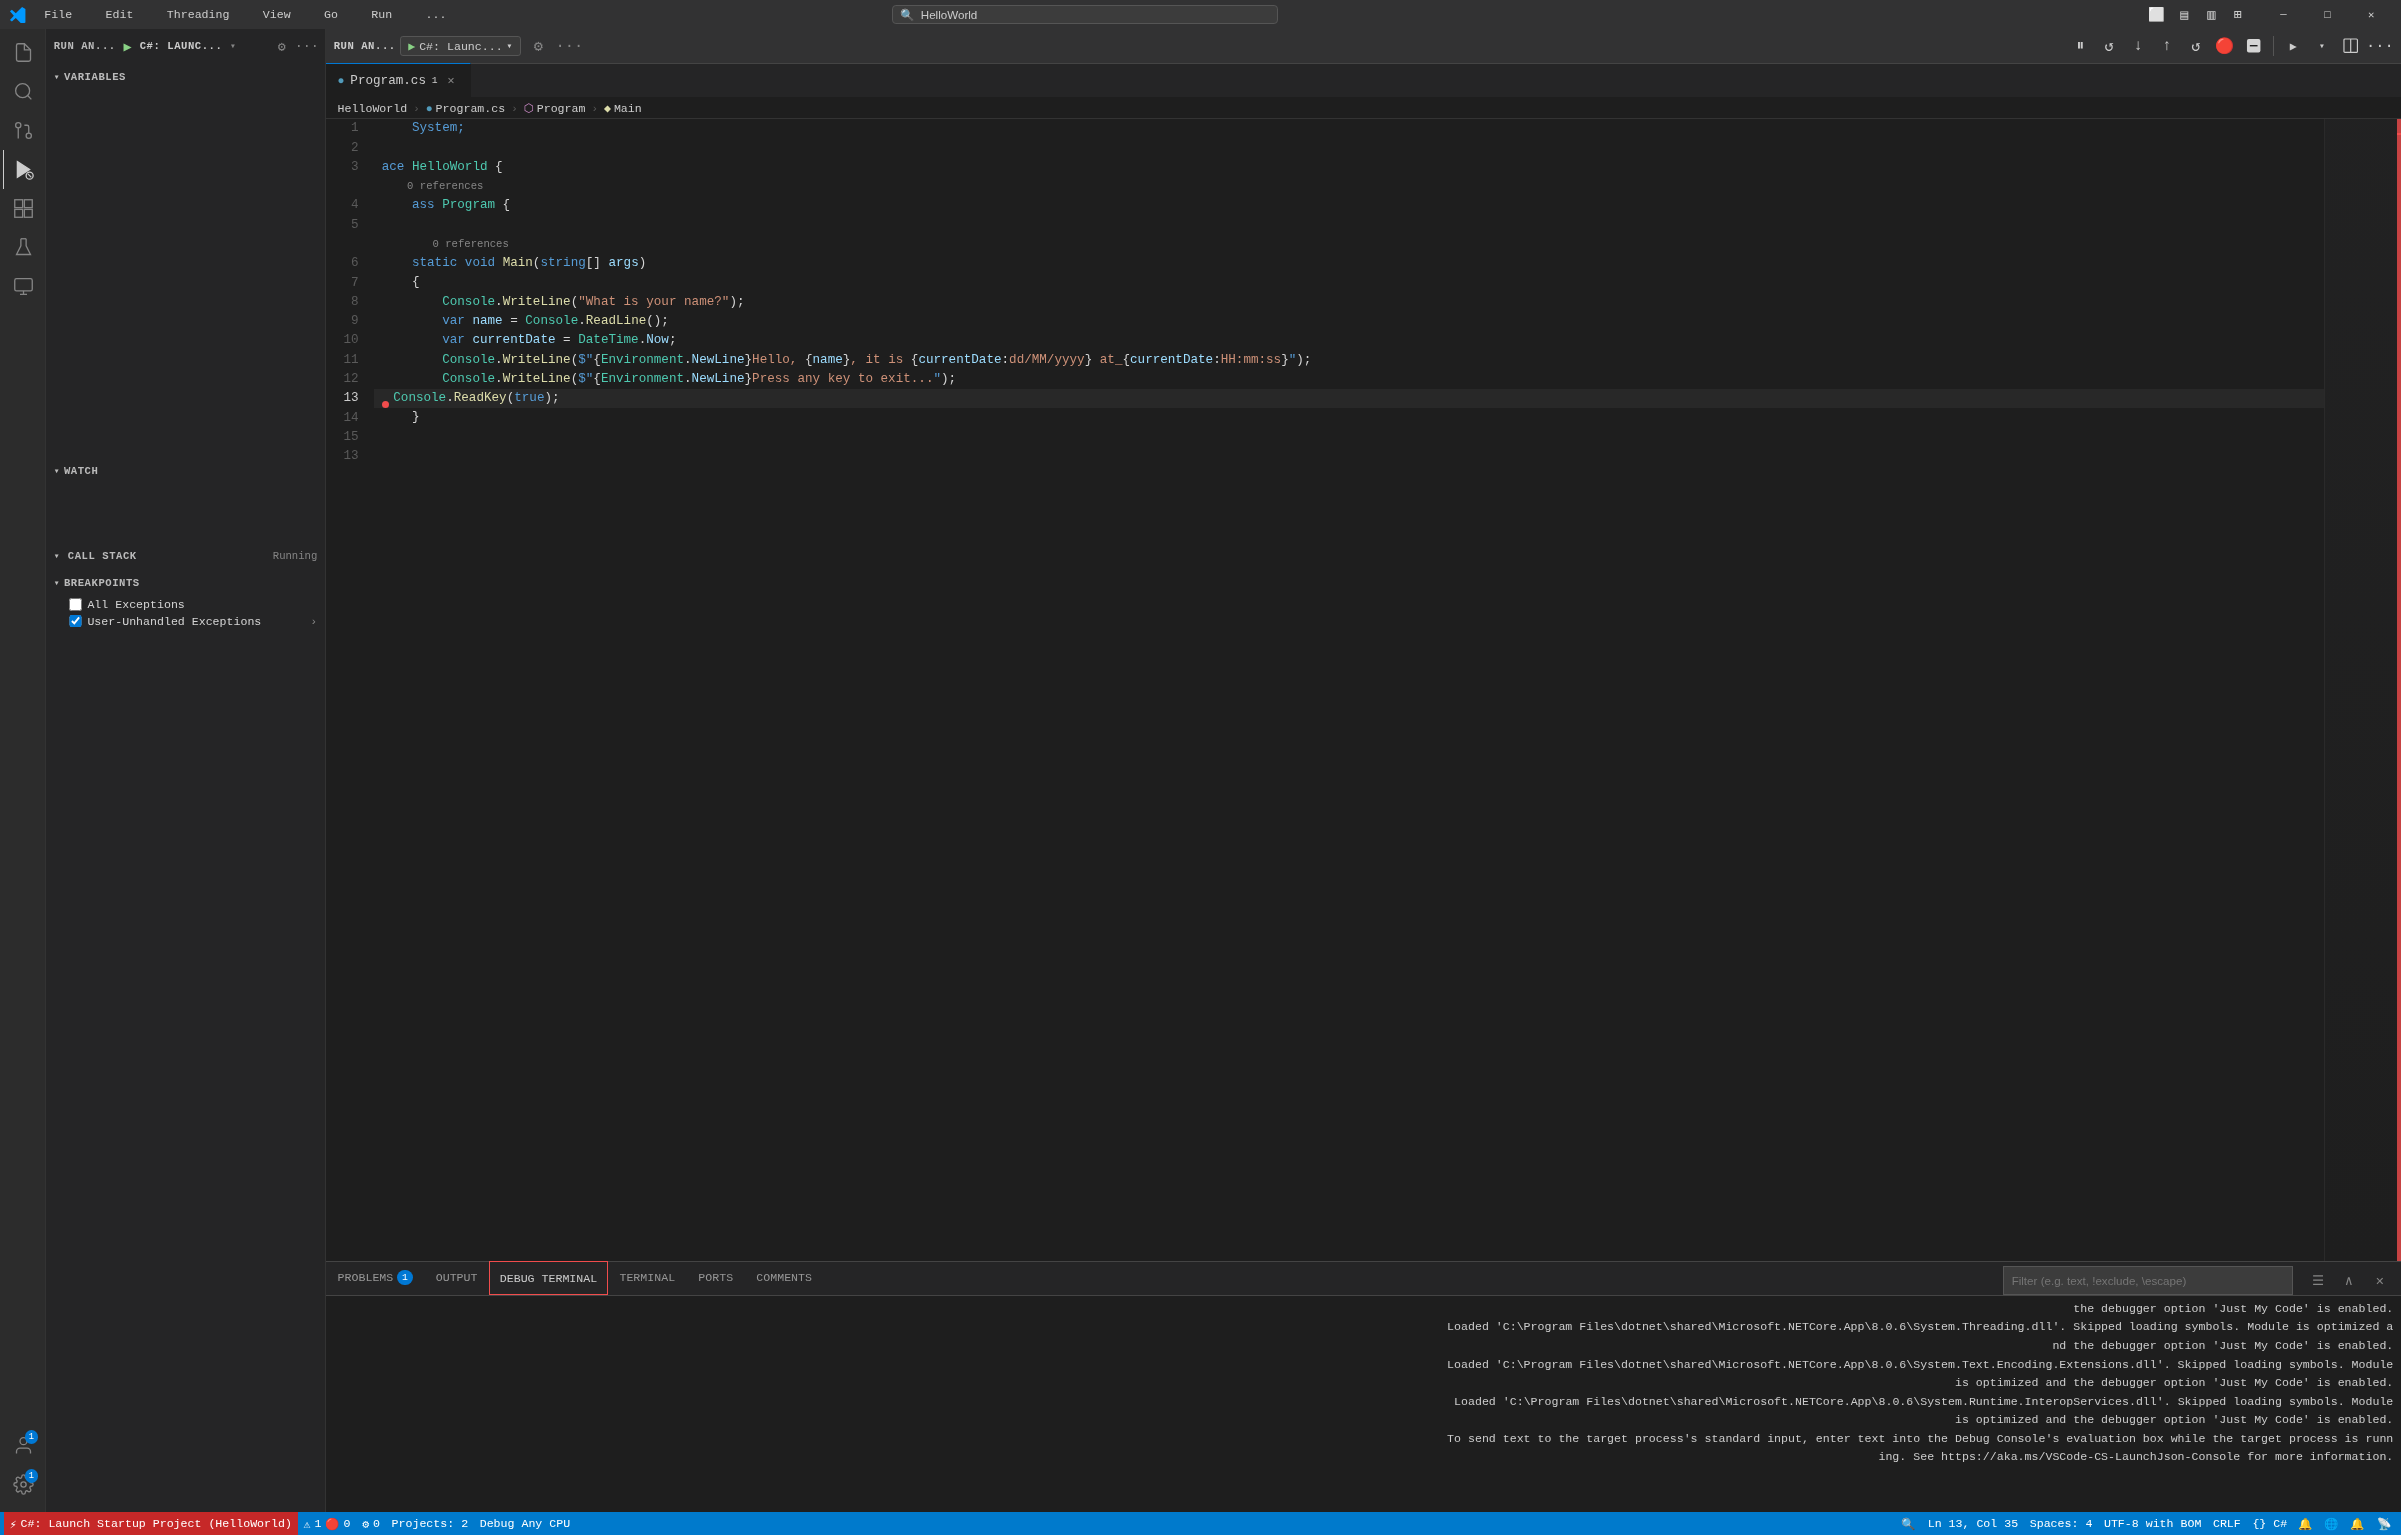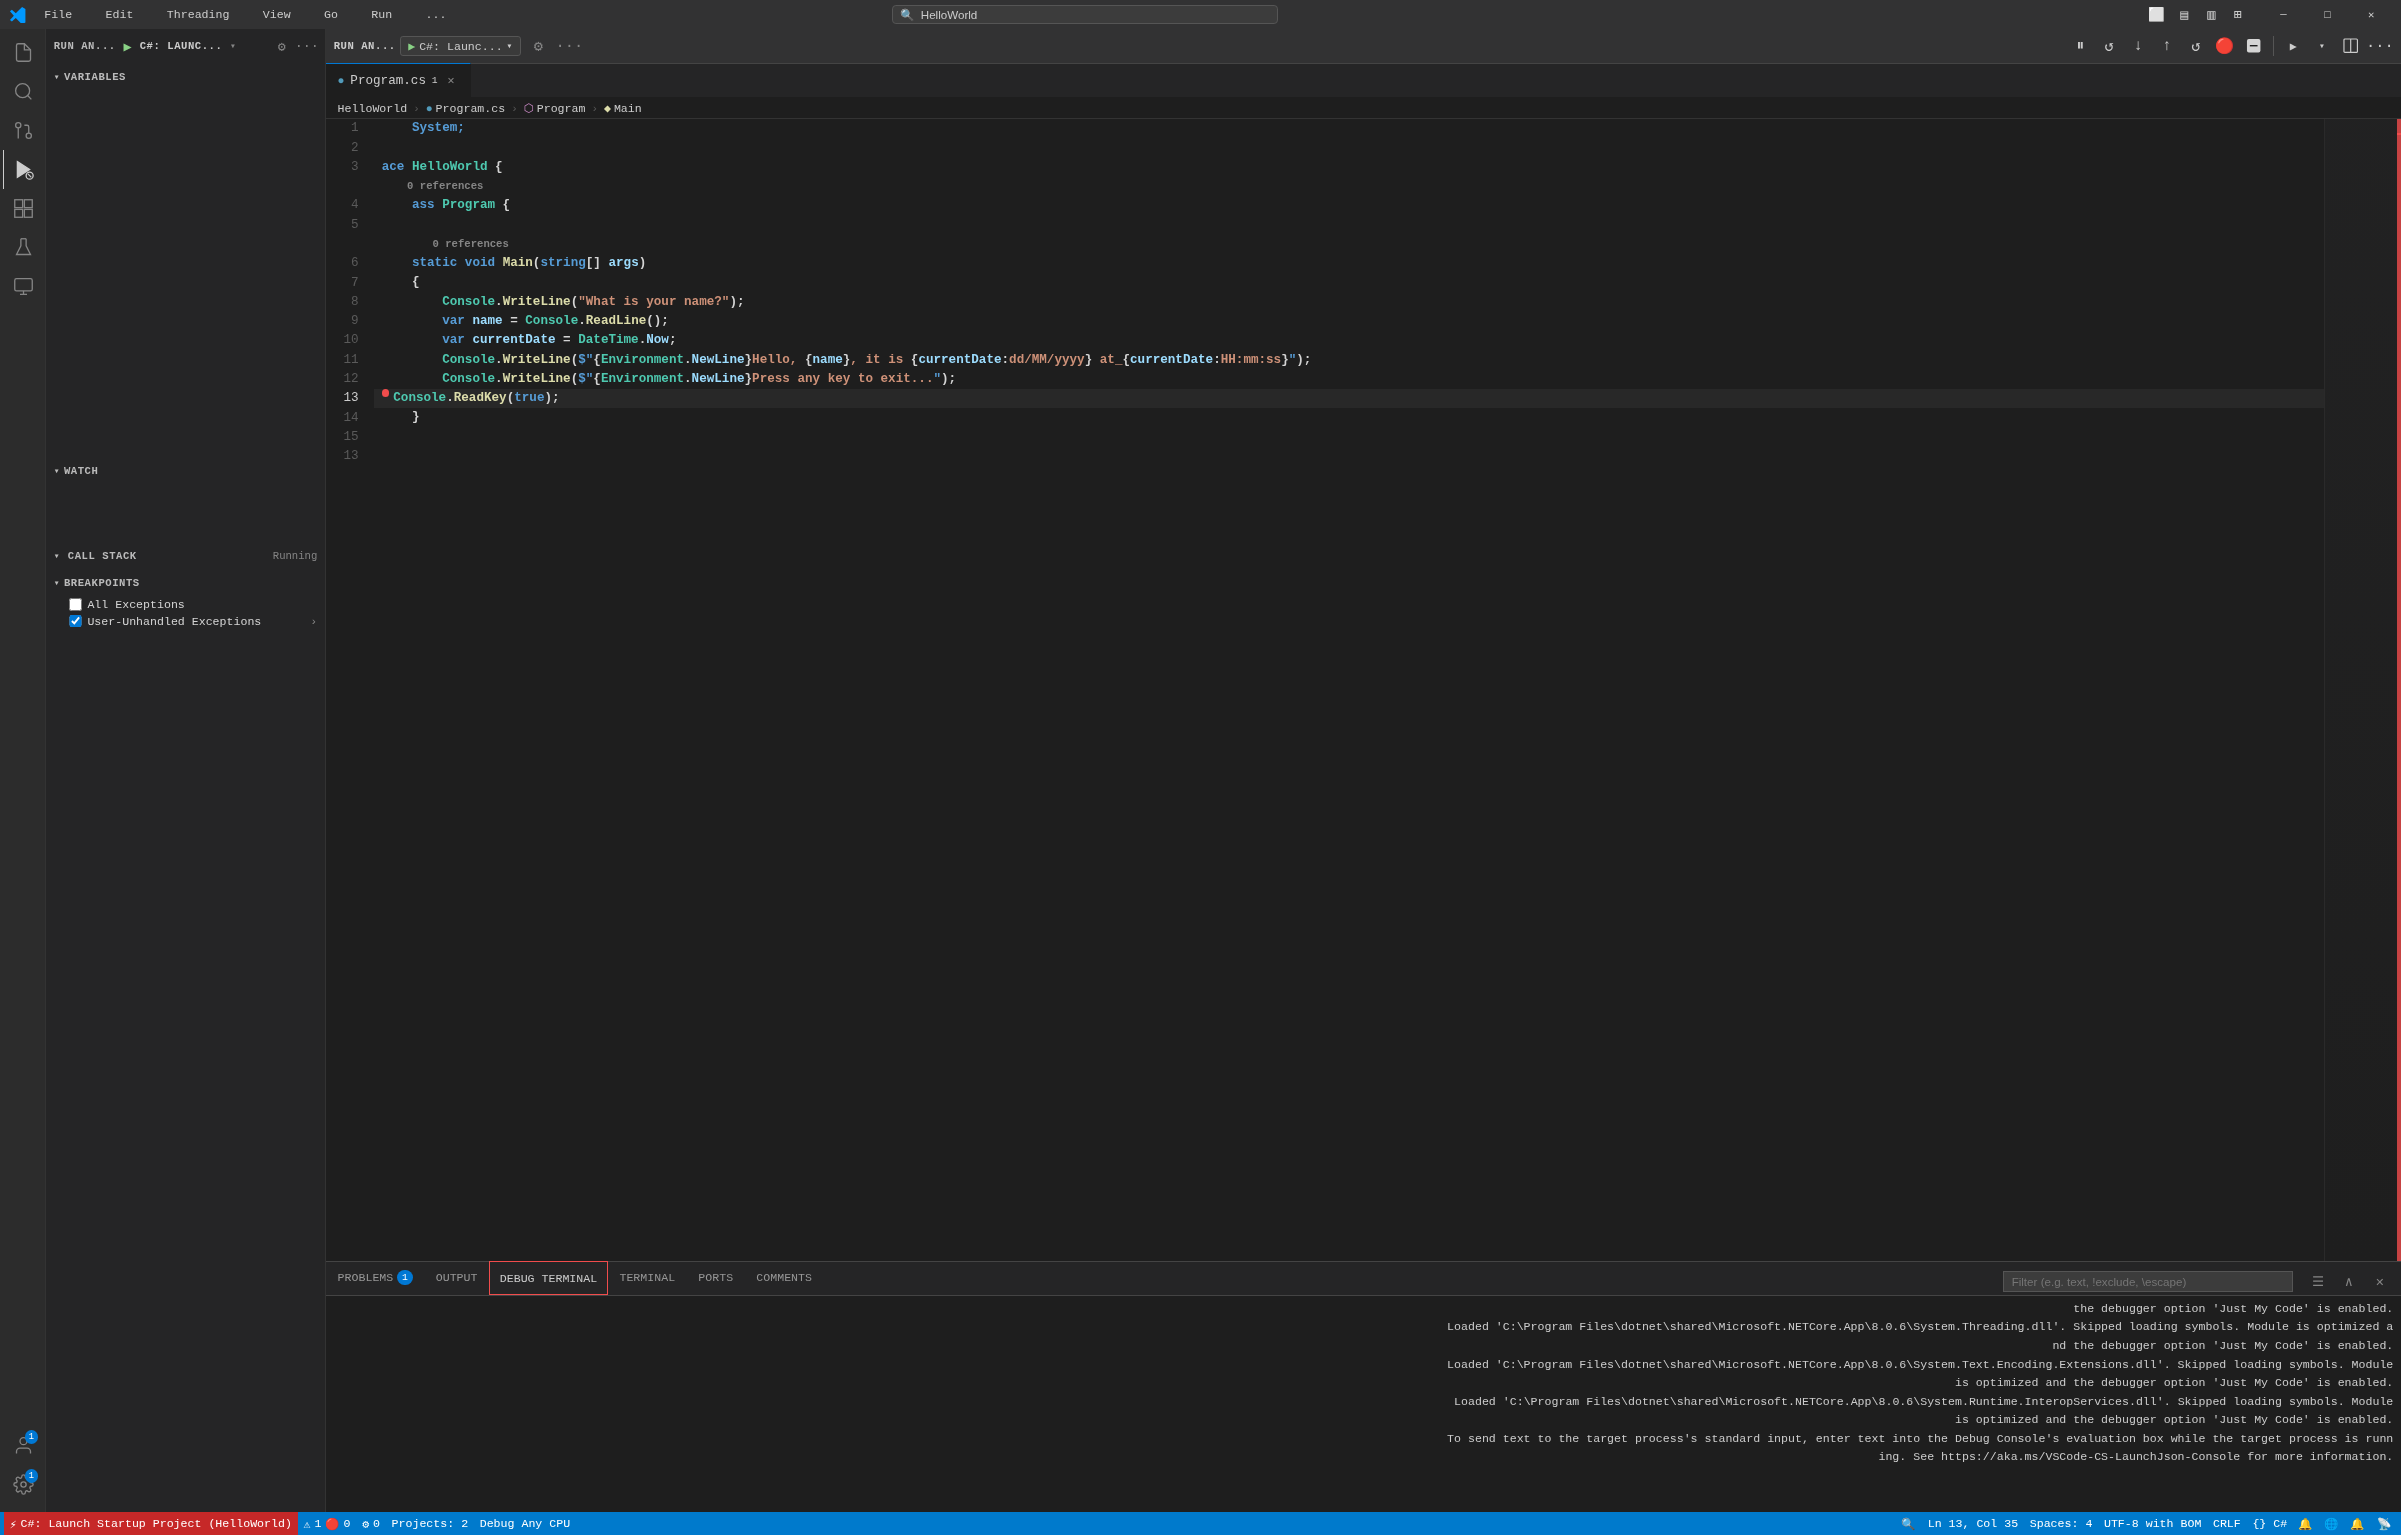--- a/index.html
+++ b/index.html
@@ -433,25 +433,24 @@
     .line-number.active { color: #cccccc; }
     .code-content {
       flex: 1;
       overflow: auto;
       padding: 0;
       line-height: 19.3px;
     }
     .code-line {
       height: 19.3px;
       display: flex;
-      align-items: flex-start;
+      align-items: flex-end;
       padding-left: 7.7px;
       white-space: pre;
       font-size: 12.6px;
-      font-weight: bold;
     }
     .code-line.current-line { background: #282828; }
 
     
     .kw { color: #569cd6; }
     .type { color: #4ec9b0; }
     .string { color: #ce9178; }
     .method { color: #dcdcaa; }
     .ref { color: #9cdcfe; }
     .punct { color: #d4d4d4; }
@@ -914,21 +913,21 @@
             <span>TERMINAL</span>
           </div>
           <div class="panel-tab">
             <span>PORTS</span>
           </div>
           <div class="panel-tab">
             <span>COMMENTS</span>
           </div>
         </div>
         <div class="panel-actions">
-          <div style="display:flex;align-items:center;background:#3c3c3c;border:1px solid #555;height:21px;padding:0 7.7px;margin-right:7.7px;min-width:290px">
+          <div style="display:flex;align-items:center;background:#3c3c3c;border:1px solid #555;height:29px;padding:0 7.7px;margin-right:7.7px;min-width:290px">
             <input type="text" style="background: transparent; border: none; outline: none; color: rgb(133, 133, 133); font-size: 11.6px; width: 100%;" placeholder="Filter (e.g. text, !exclude, \escape)">
           </div>
           <div class="panel-action-btn">☰</div>
           <div class="panel-action-btn">∧</div>
           <div class="panel-action-btn">✕</div>
         </div>
       </div>
 
       <div class="debug-console-content">
         <div class="console-line console-info">the debugger option 'Just My Code' is enabled.</div>

